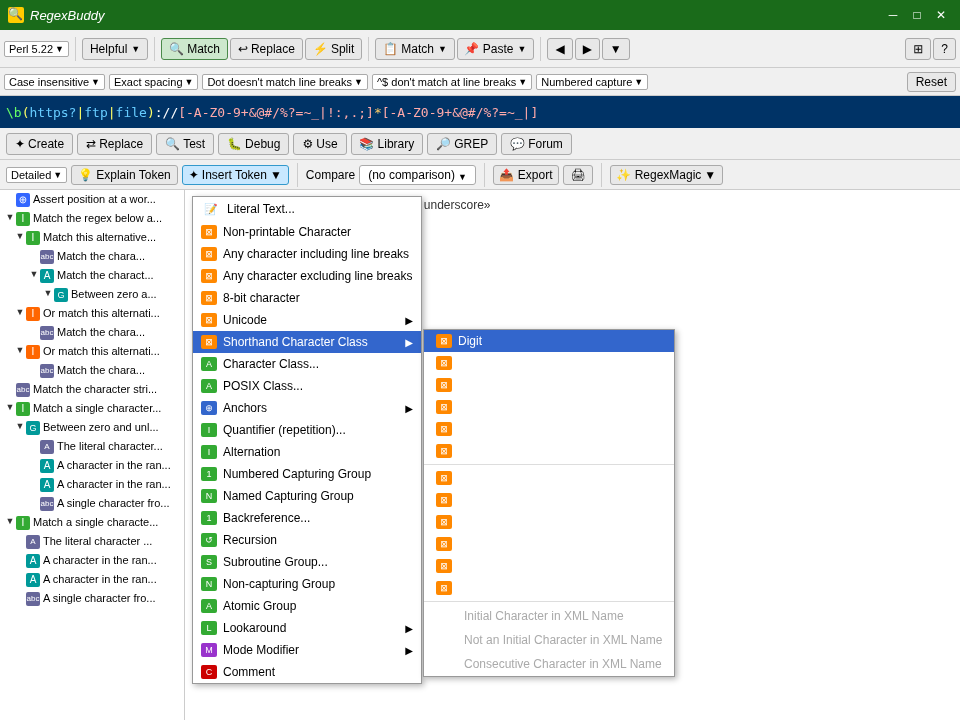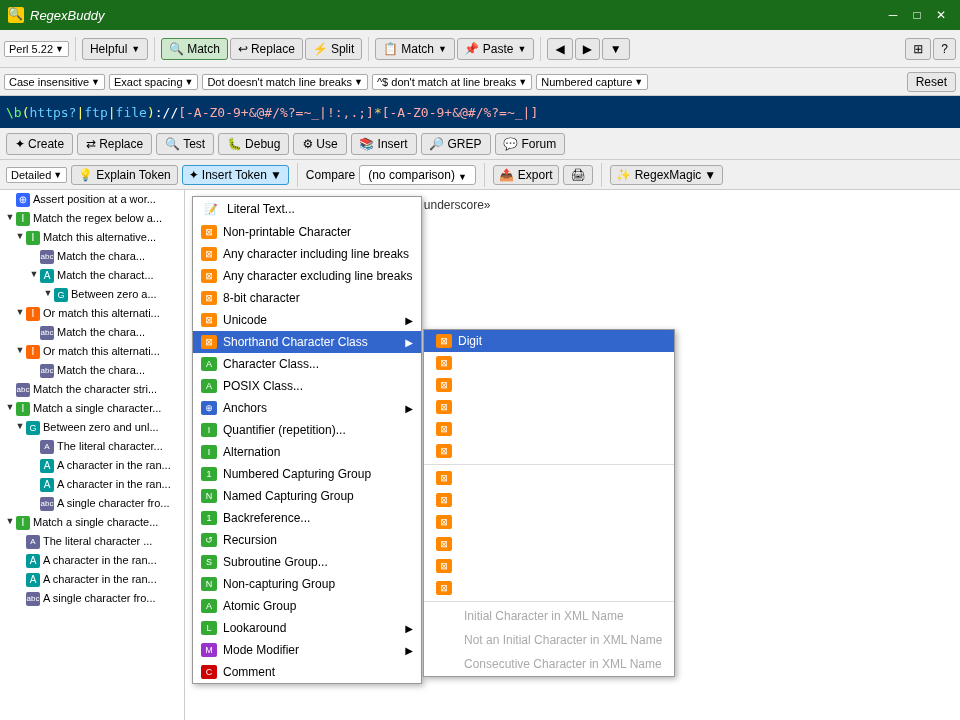--- a/index.html
+++ b/index.html
@@ -179,21 +179,21 @@
   <button class="act-btn">
     <span>🐛</span>
     <span>Debug</span>
   </button>
   <button class="act-btn">
     <span>⚙</span>
     <span>Use</span>
   </button>
   <button class="act-btn">
     <span>📚</span>
-    <span>Insert</span>
+    <span>Library</span>
   </button>
   <button class="act-btn">
     <span>🔎</span>
     <span>GREP</span>
   </button>
   <button class="act-btn">
     <span>💬</span>
     <span>Forum</span>
   </button>
 </div>

